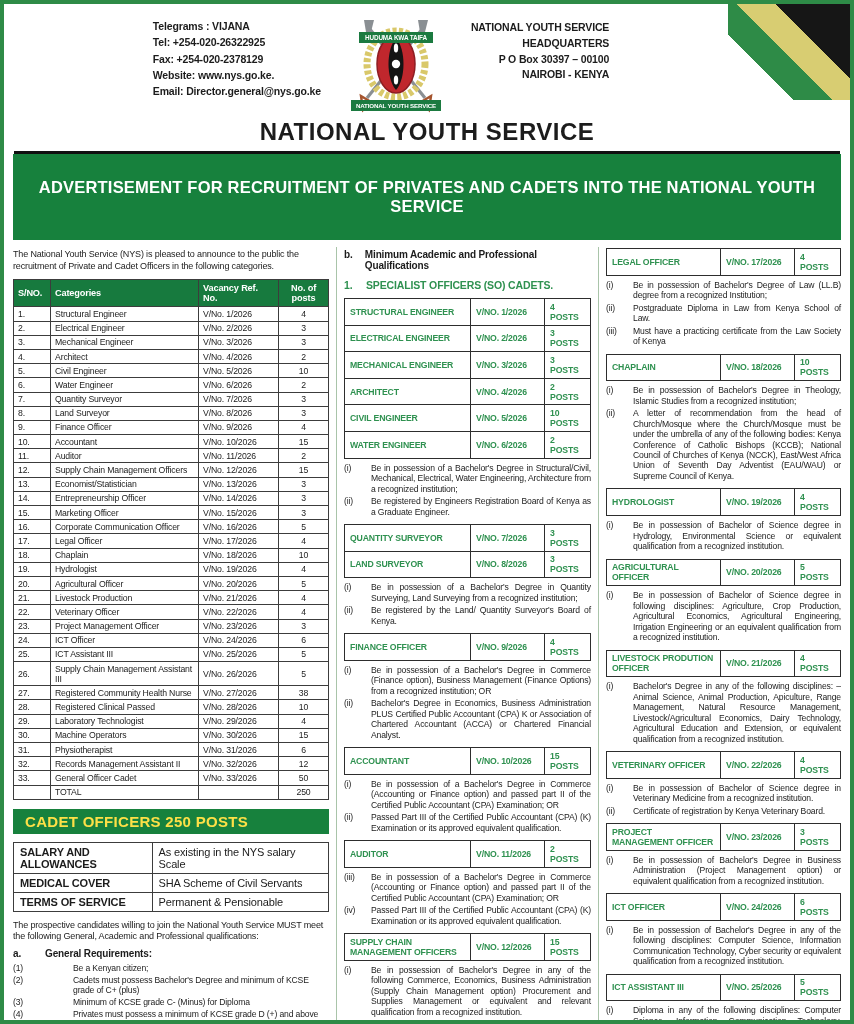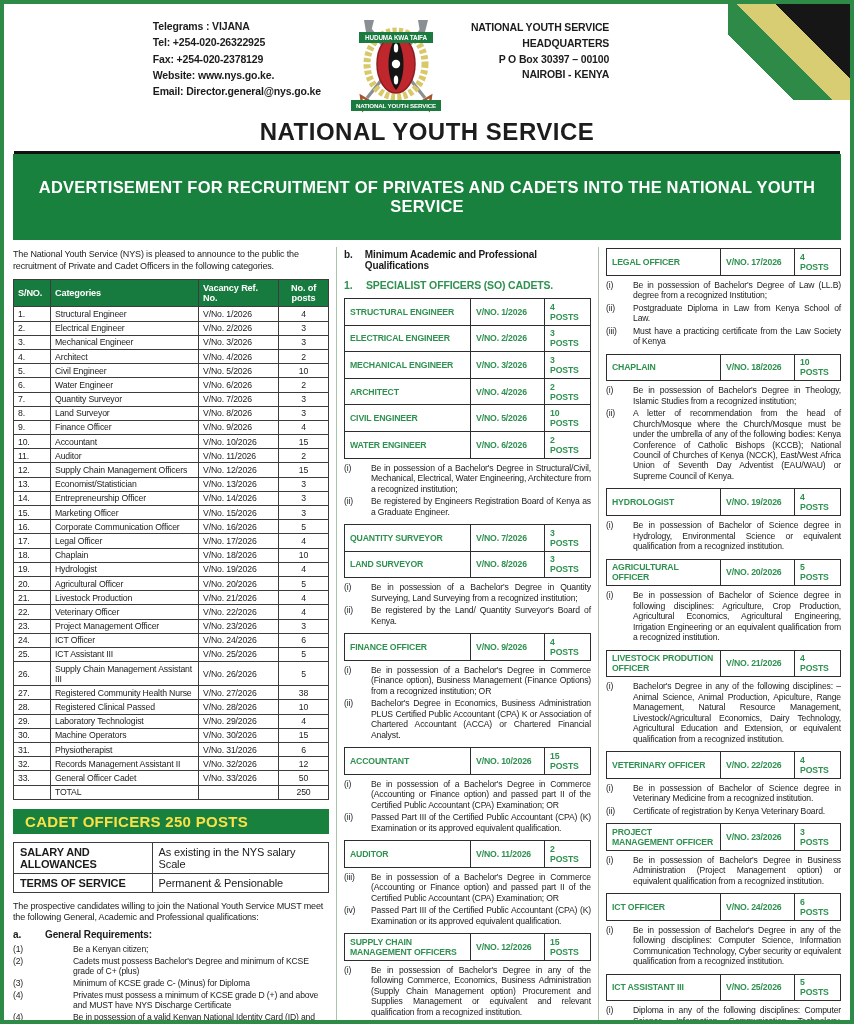--- a/index.html
+++ b/index.html
@@ -358,20 +358,24 @@
 
       <div class="cadet-banner">CADET OFFICERS 250 POSTS</div>
 
       <table class="terms-table">
         <tbody>
             <tr>
               <td class="lbl">SALARY AND ALLOWANCES</td>
               <td>As existing in the NYS salary Scale</td>
             </tr>
             <tr>
+              <td class="lbl">MEDICAL COVER</td>
+              <td>SHA Scheme of Civil Servants</td>
+            </tr>
+            <tr>
               <td class="lbl">TERMS OF SERVICE</td>
               <td>Permanent &amp; Pensionable</td>
             </tr>
           </tbody>
       </table>
 
       <div class="prospect">The prospective candidates willing to join the National Youth Service MUST meet the following General, Academic and Professional qualifications:</div>
 
       <div class="req-head">
         <span class="mk">a.</span>

